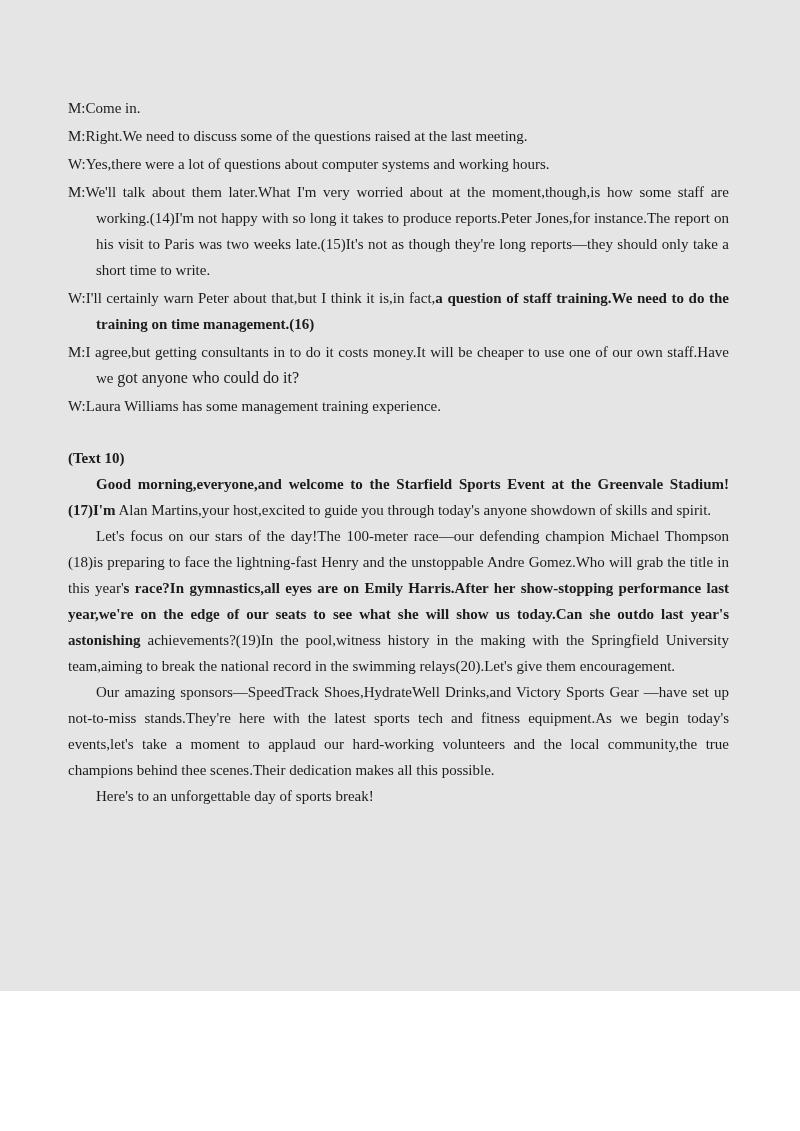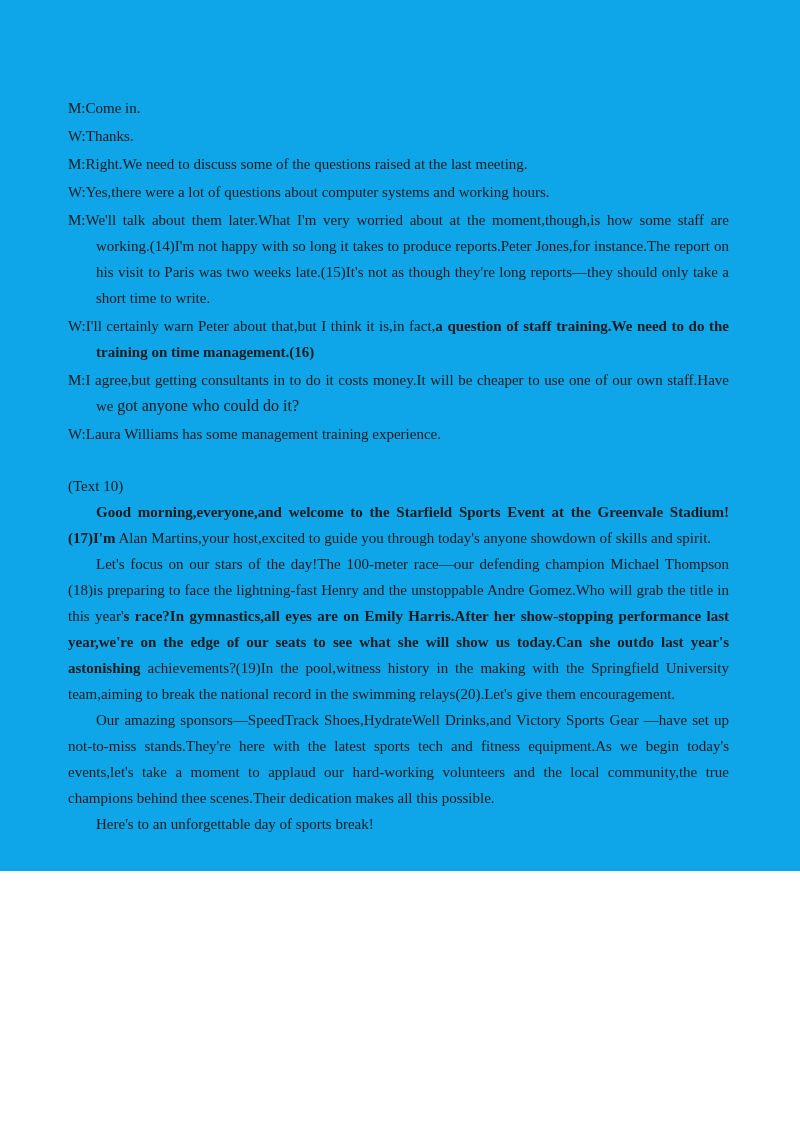--- a/index.html
+++ b/index.html
@@ -3,22 +3,22 @@
 <meta charset="utf-8">
 <style>
   html, body {
     margin: 0;
     padding: 0;
     background: #ffffff;
   }
   .page {
     position: relative;
     width: 800px;
-    height: 871px;
-    background: #0ea5e9;
+    height: 991px;
+    background: #e5e5e5;
     font-family: "Liberation Serif", serif;
     color: #1b1b1b;
     overflow: hidden;
   }
   .content {
     position: absolute;
     left: 68px;
     top: 95px;
     width: 661px;
   }
@@ -29,20 +29,21 @@
   }
   .dlg {
     text-align: justify;
     padding-left: 28px;
     text-indent: -28px;
     margin: 0 0 2px 0 !important;
   }
   .heading {
     margin: 26px 0 0 0 !important;
     text-align: left;
+    font-weight: bold;
   }
   .para {
     text-align: justify;
     text-indent: 28px;
   }
   .b { font-weight: bold; }
   .sm { font-size: 16px; }
   .footer {
     position: absolute;
     left: 0;
@@ -57,21 +58,20 @@
     padding-left: 48px;
   }
 </style>
 </head>
 <body>
 
 <div class="page">
   <div class="content">
 
     <p class="dlg"><span>M:Come  in.</span></p>
-    <p class="dlg"><span>W:Thanks.</span></p>
     <p class="dlg"><span>M:Right.We need to discuss some of the questions raised at the last meeting.</span></p>
     <p class="dlg"><span>W:Yes,there were a lot of questions about computer systems and working hours.</span></p>
     <p class="dlg"><span>M:We'll talk about them later.What I'm very worried about at the moment,though,is how some staff are working.(14)I'm not happy with so long it takes to produce reports.Peter Jones,for instance.The report on his visit to Paris was two weeks late.(15)It's not as though they're long reports—they should only take a short time to write.</span></p>
     <p class="dlg"><span>W:I'll certainly warn Peter about that,but I think it is,in fact,</span><span class="b">a question of staff training.We need to do the training on time management.(16)</span></p>
     <p class="dlg"><span>M:I agree,but getting consultants in to do it costs money.It will be cheaper to use one of our own staff.Have we </span><span class="sm">got anyone who could do it?</span></p>
     <p class="dlg"><span>W:Laura Williams has some management training experience.</span></p>
 
     <p class="heading">(Text  10)</p>
 
     <p class="para"><span class="b">Good morning,everyone,and welcome to the Starfield Sports Event at the Greenvale Stadium!(17)I'm</span><span> Alan Martins,your host,excited to guide you through today's anyone showdown of skills and spirit.</span></p>

